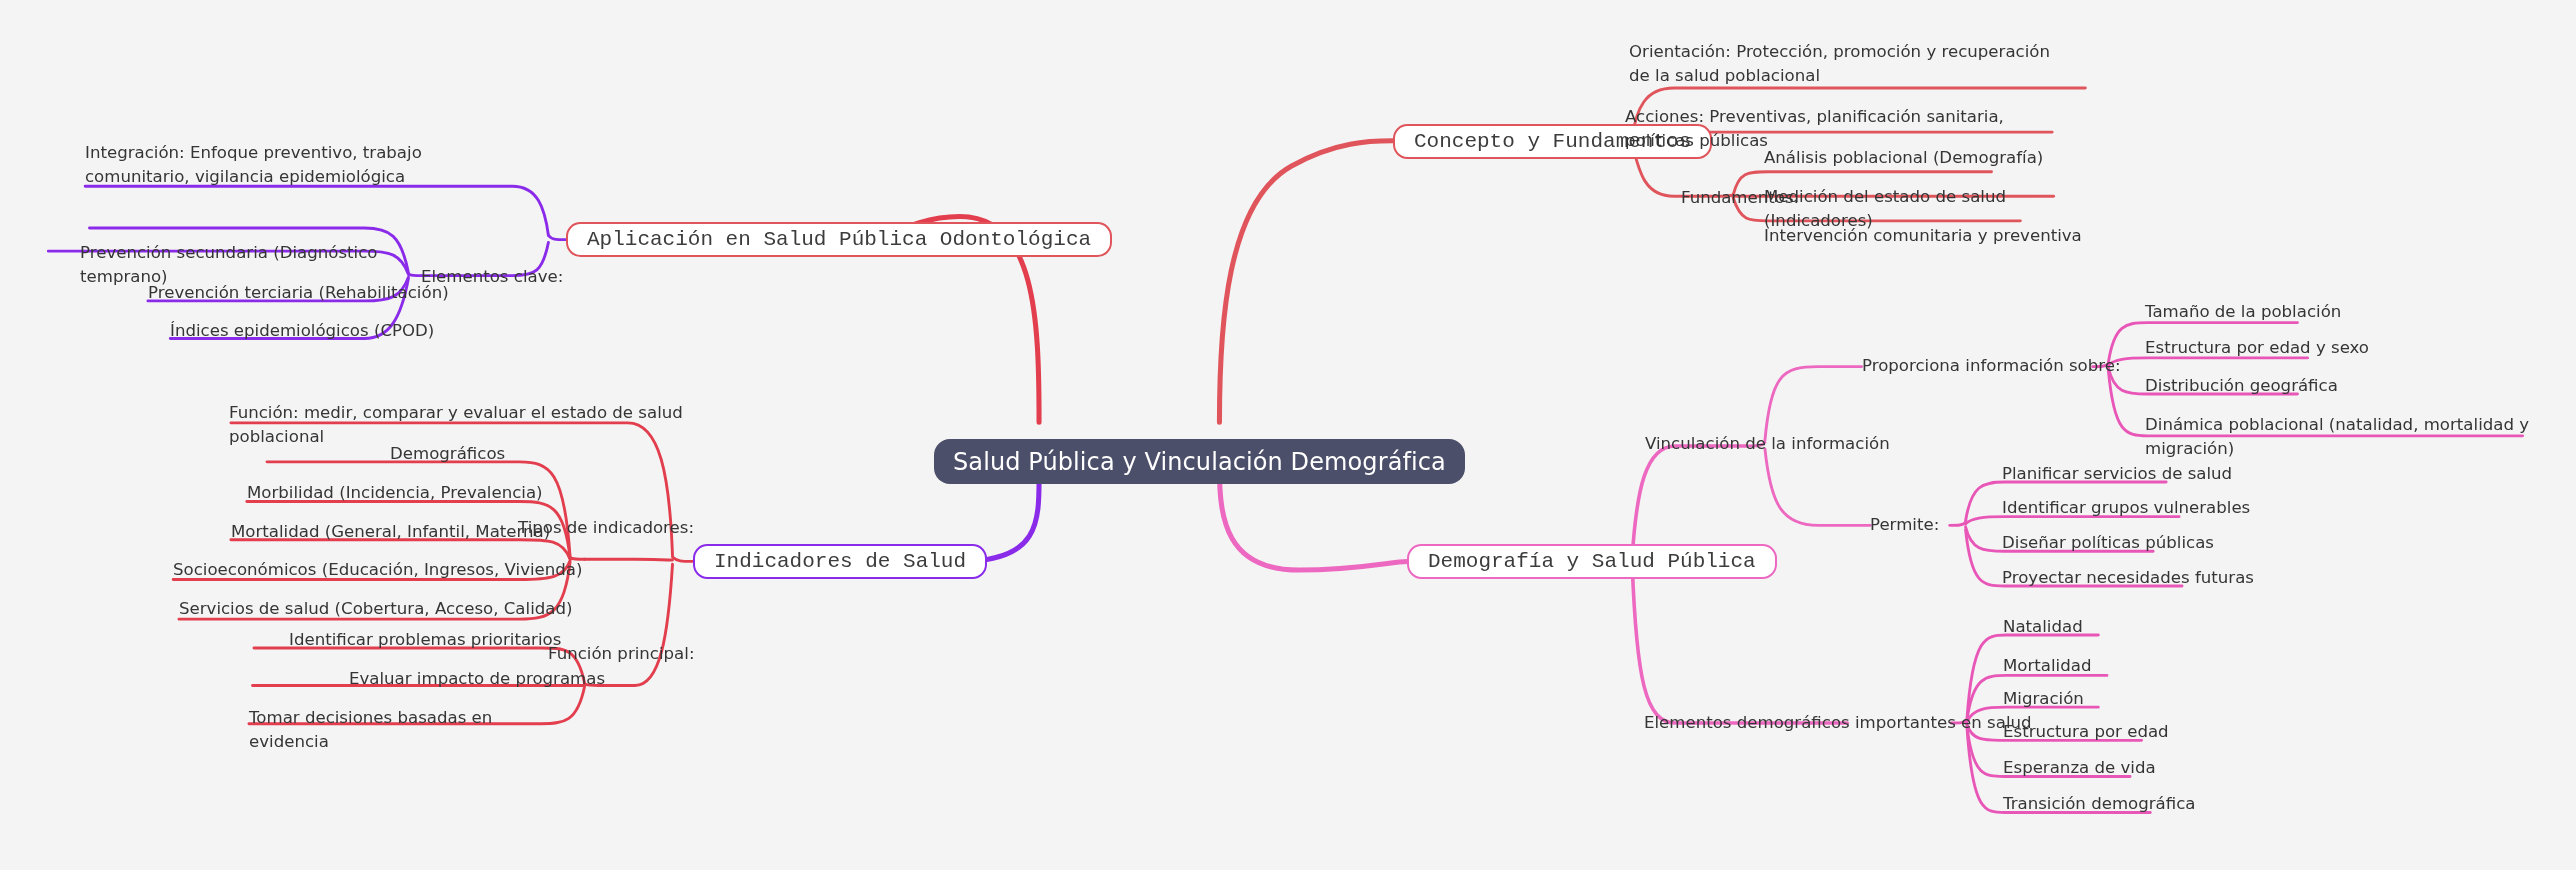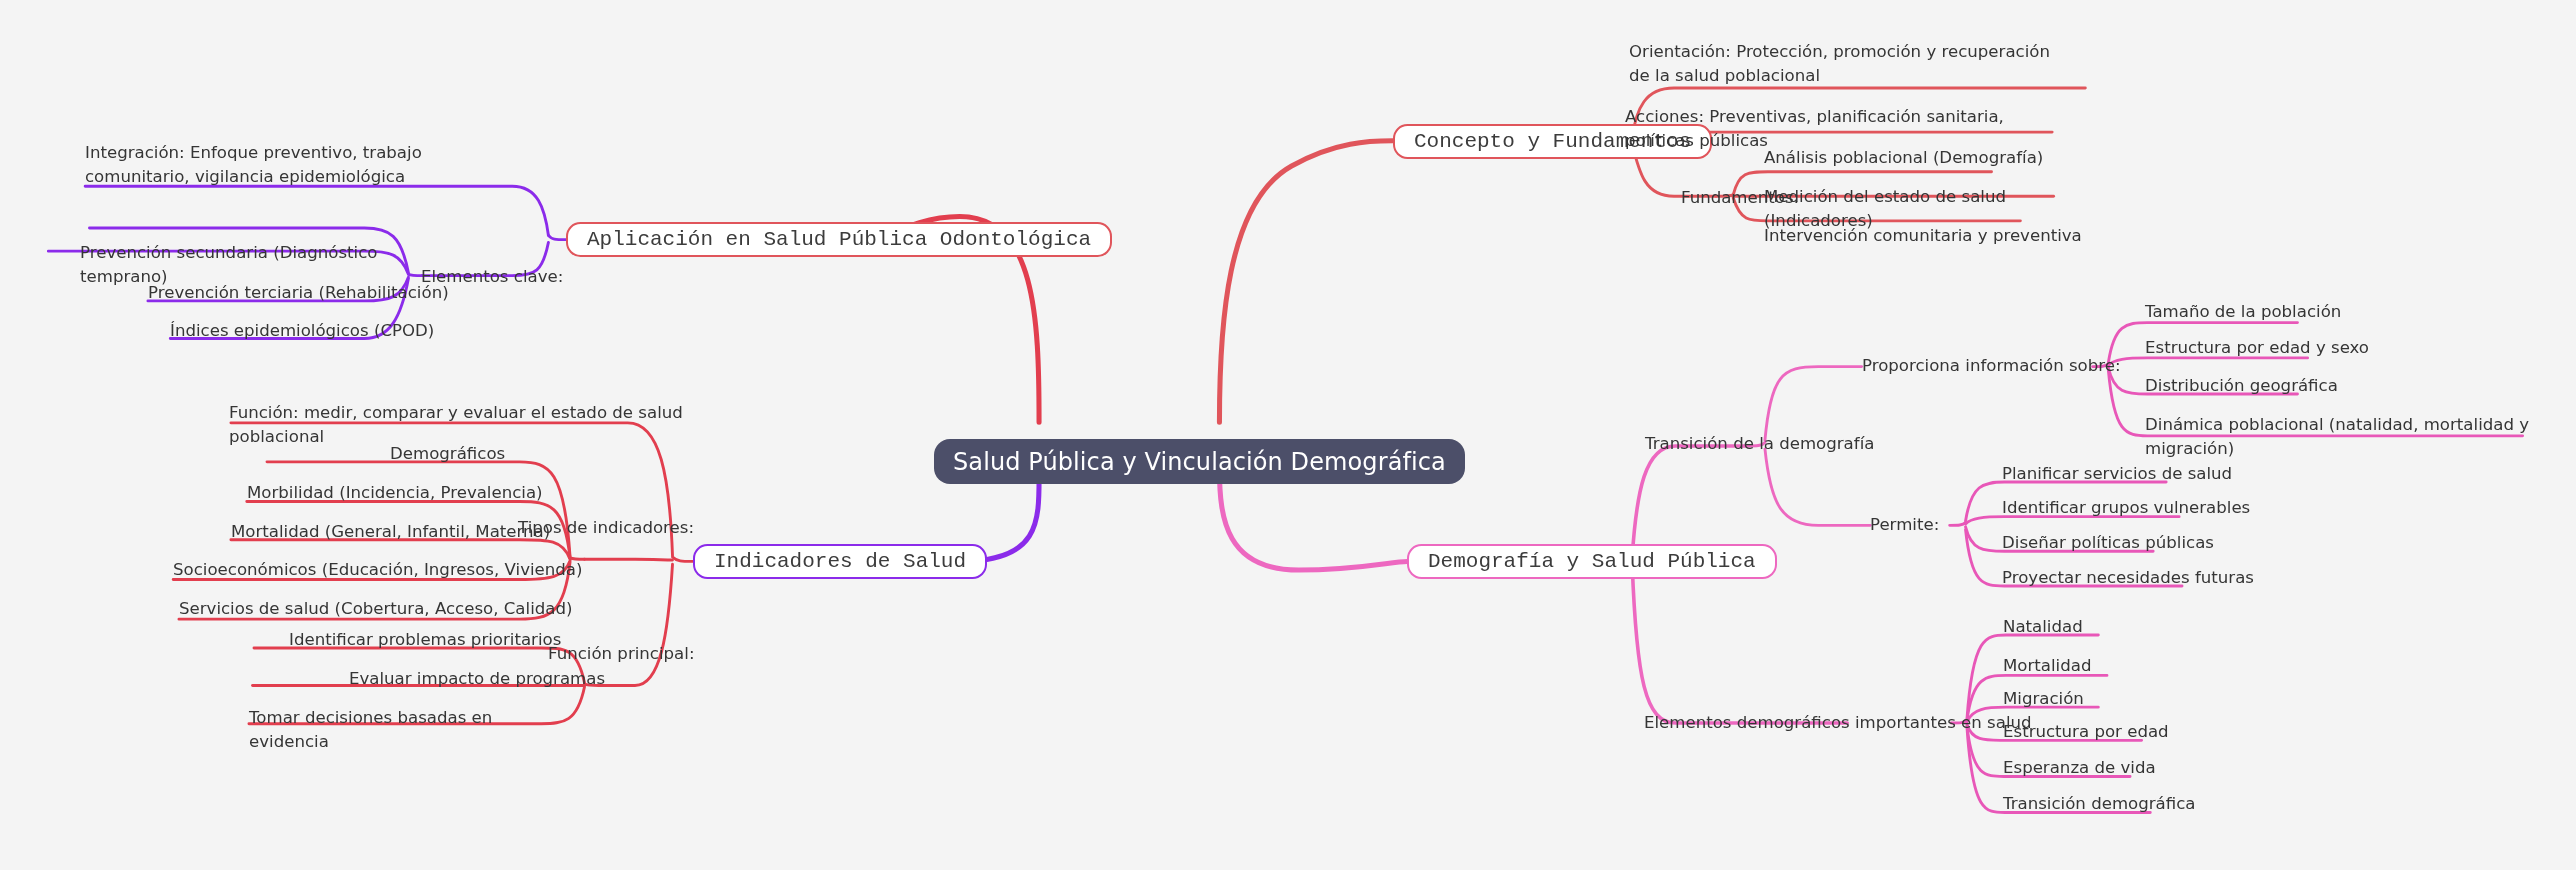--- a/index.html
+++ b/index.html
@@ -199,21 +199,21 @@
   <div class="mid" style="position:absolute;left:548px;top:644px;">Función principal:</div>
 
   <div class="leaf" style="position:absolute;left:289px;top:628px;width:303px;">Identificar problemas prioritarios</div>
   <div class="leaf" style="position:absolute;left:302px;top:667px;width:289px;margin-left:47px;">Evaluar impacto de programas</div>
   <div class="leaf" style="position:absolute;left:249px;top:706px;width:325px;">Tomar decisiones basadas en evidencia</div>
 
   <div class="node branch b-pink" style="left:1407px;top:544px;">
     <span>Demografía y Salud Pública</span>
   </div>
 
-  <div class="mid" style="position:absolute;left:1645px;top:434px;">Transición de la demografía</div>
+  <div class="mid" style="position:absolute;left:1645px;top:434px;">Vinculación de la información</div>
 
   <div class="mid" style="position:absolute;left:1862px;top:356px;">Proporciona información sobre:</div>
 
   <div class="leaf" style="position:absolute;left:2145px;top:300px;width:303px;">Tamaño de la población</div>
   <div class="leaf" style="position:absolute;left:2145px;top:336px;width:303px;">Estructura por edad y sexo</div>
   <div class="leaf" style="position:absolute;left:2145px;top:374px;width:303px;">Distribución geográfica</div>
   <div class="leaf" style="position:absolute;left:2145px;top:413px;width:419px;">Dinámica poblacional (natalidad, mortalidad y migración)</div>
 
   <div class="mid" style="position:absolute;left:1870px;top:515px;">Permite:</div>
 

